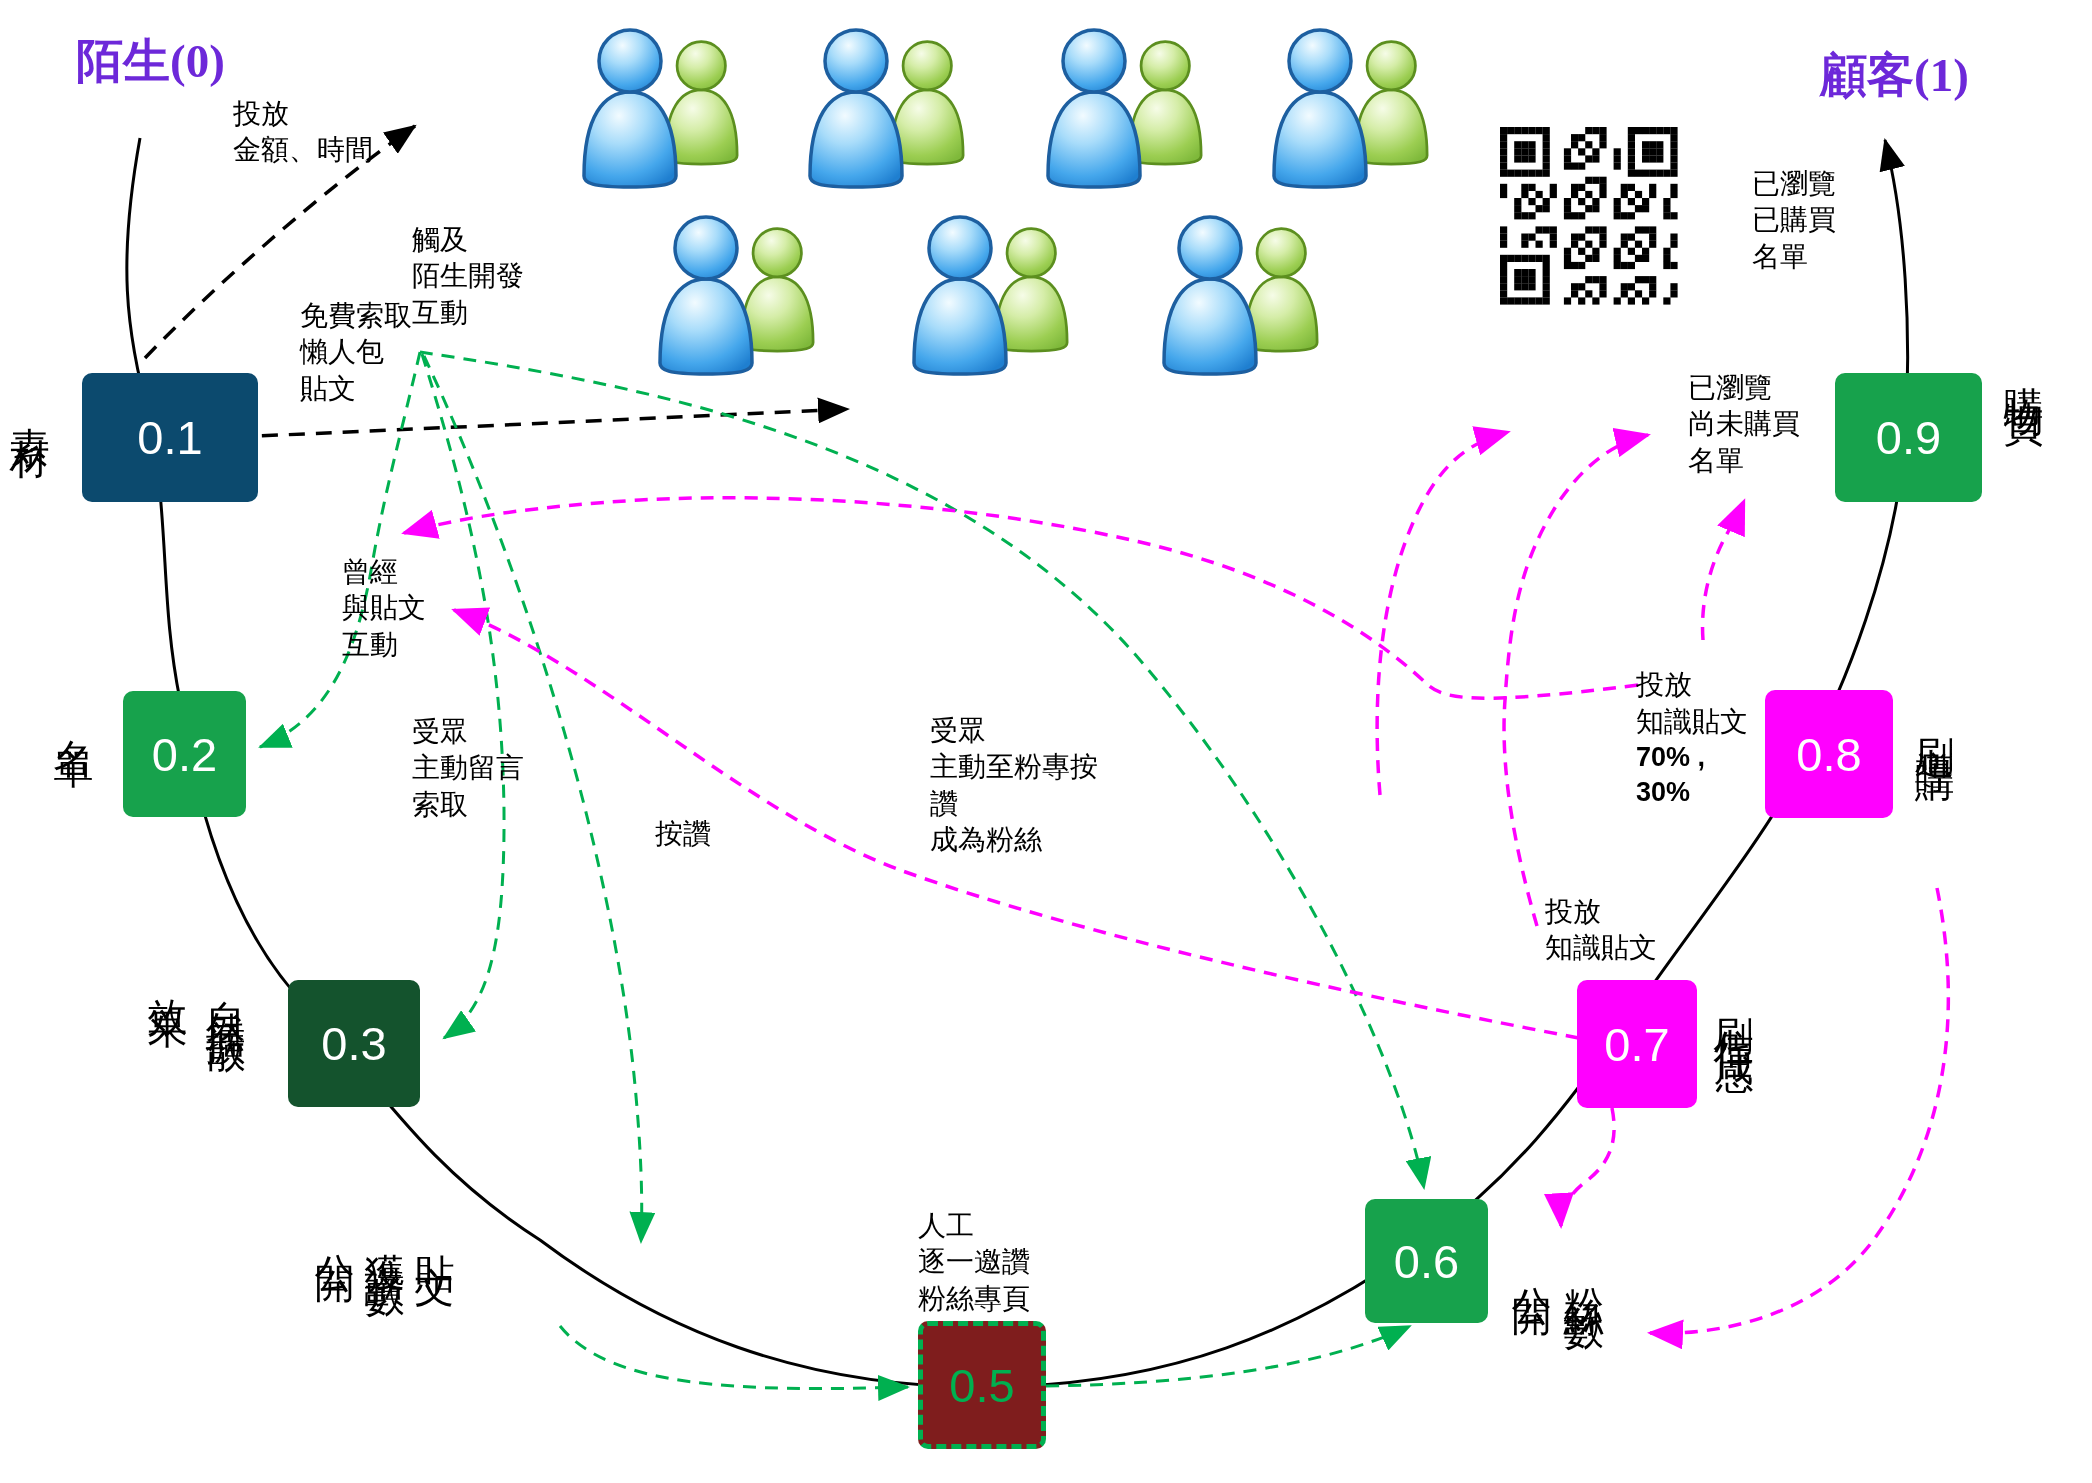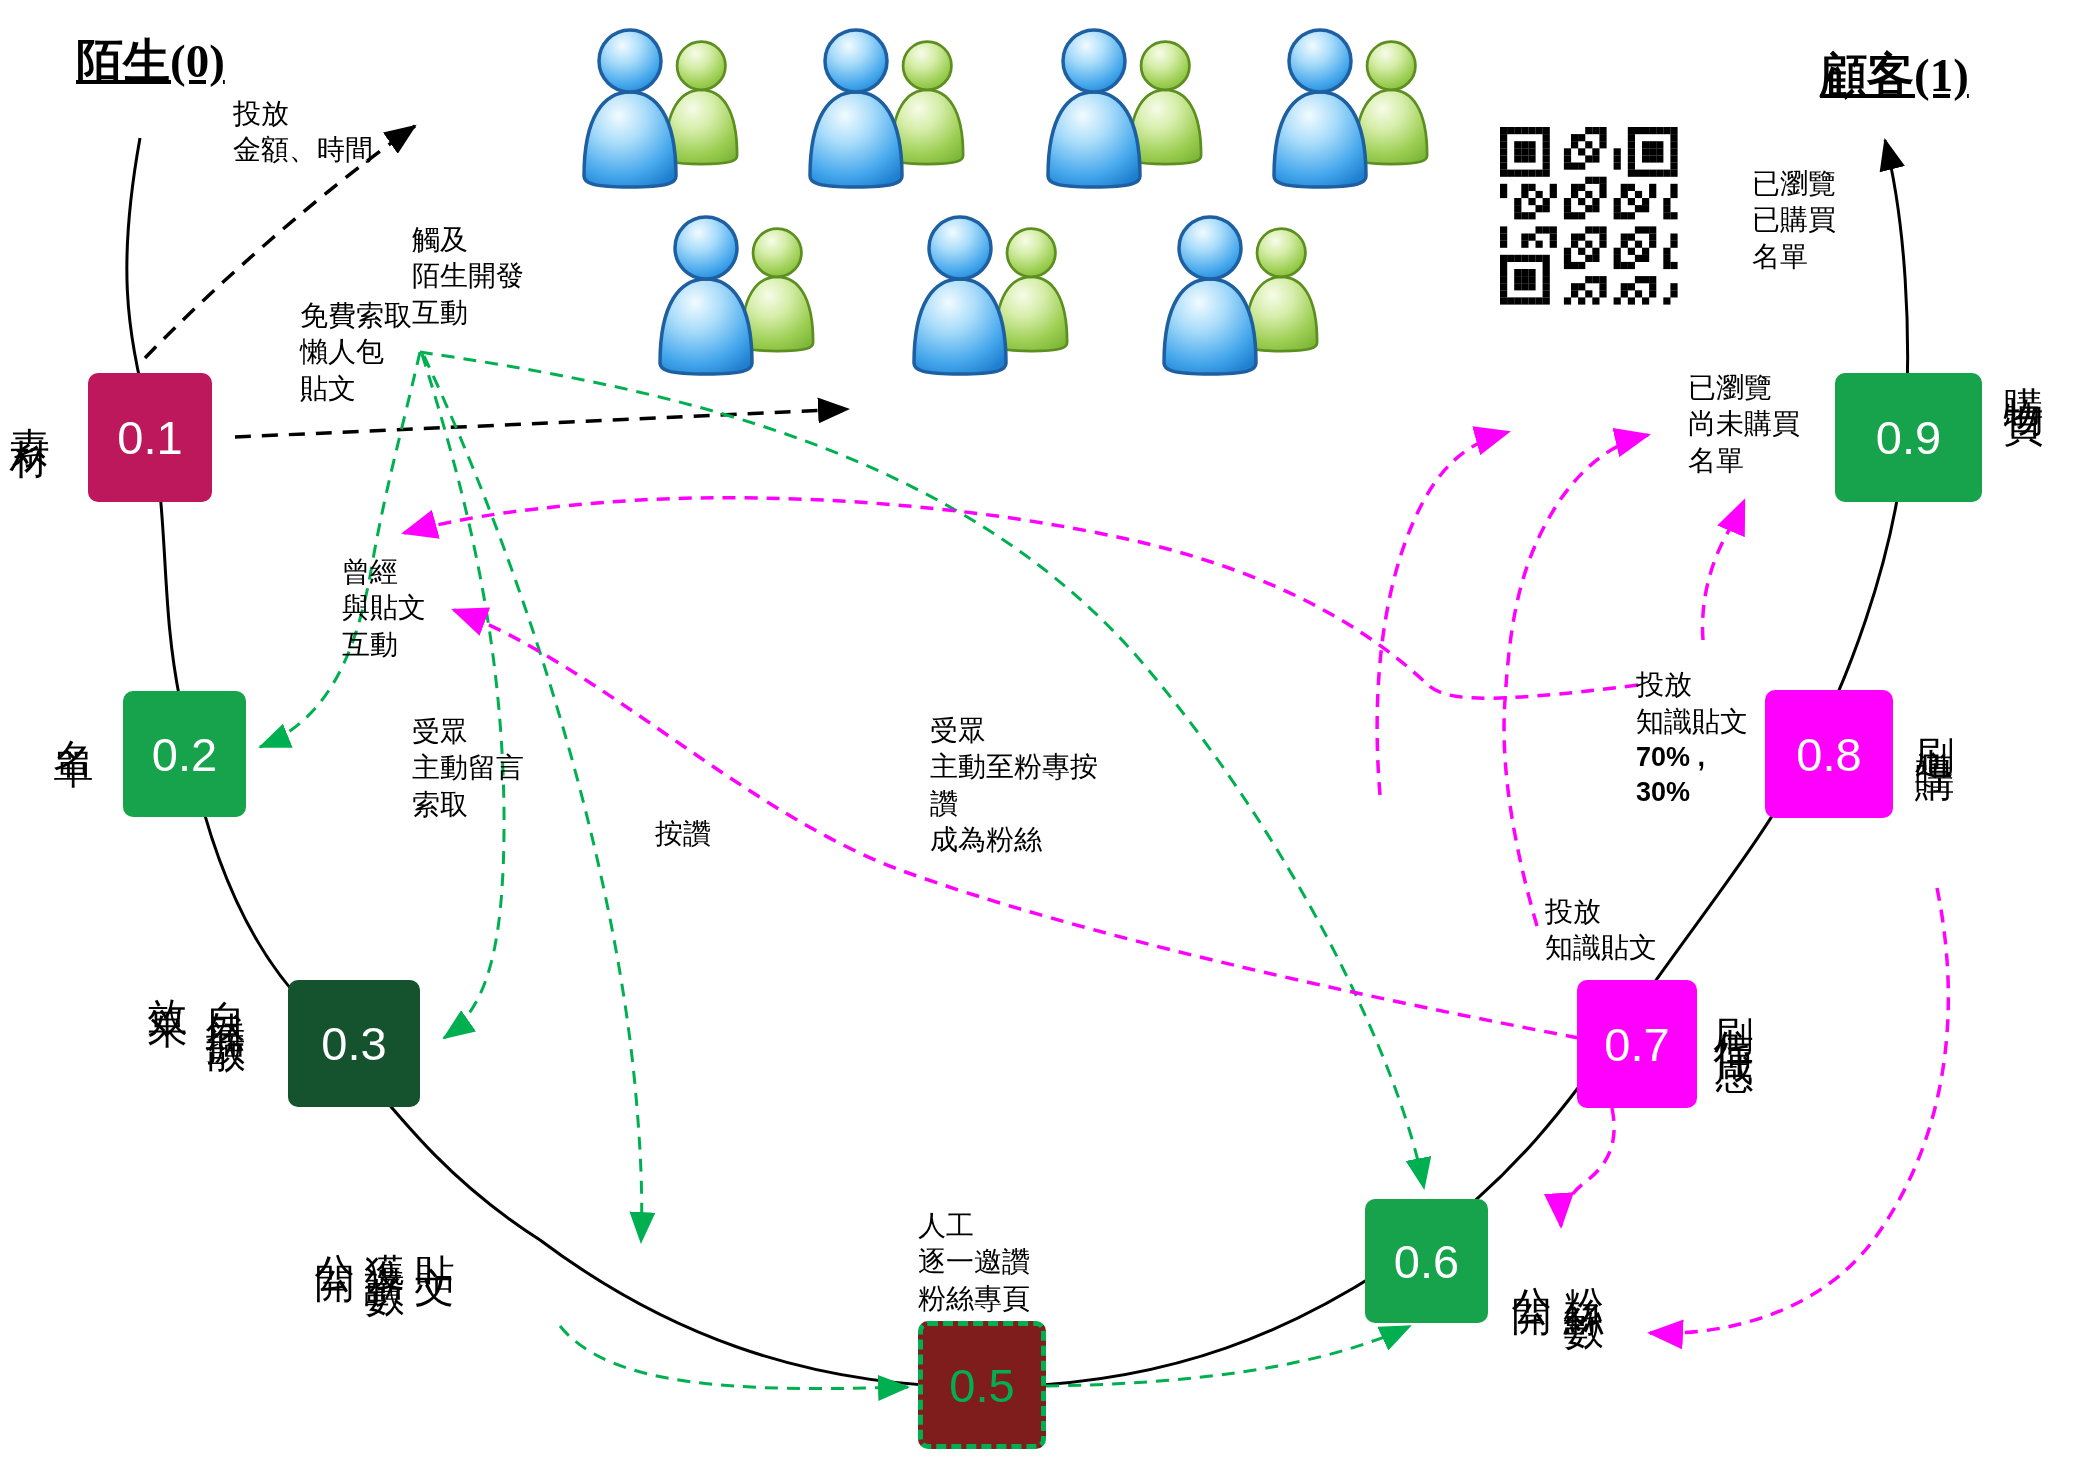--- a/index.html
+++ b/index.html
@@ -1,20 +1,20 @@
 <!DOCTYPE html>
 <html><head>
 <meta charset="utf-8">
 <style>
   html,body{margin:0;padding:0;background:#fff;}
   #stage{position:relative;width:2092px;height:1483px;background:#fff;overflow:hidden;
          font-family:"Liberation Serif",serif;}
   #layer-svg{position:absolute;left:0;top:0;z-index:1;}
   .abs{position:absolute;z-index:2;}
-  .title{font:bold 47px/1.1 "Liberation Serif",serif;color:#000000;white-space:nowrap;text-decoration:underline;}
+  .title{font:bold 47px/1.1 "Liberation Serif",serif;color:#6d28d9;white-space:nowrap;}
   .node{position:absolute;z-index:2;border-radius:10px;display:flex;align-items:center;justify-content:center;
         color:#fff;font:47px "Liberation Sans","DejaVu Sans",sans-serif;}
   .node.dashed{background:#7f1d1d;border:5px dashed #00B050;color:#00B050;}
   .ann{position:absolute;z-index:2;white-space:pre-line;text-align:left;
        font:28px/1.30 "Liberation Serif",serif;color:#000;}
   .ratio{font:bold 27px/1.3 "Liberation Sans","DejaVu Sans",sans-serif;}
   .vlabel{position:absolute;z-index:2;display:flex;gap:16px;}
   .vcol{writing-mode:vertical-rl;text-orientation:upright;
         font:40px/1.05 "Liberation Serif",serif;letter-spacing:12px;color:#000;}
 </style>
@@ -355,21 +355,21 @@
         <rect x="113.6" y="170.4" width="7.2" height="7.2" fill="#000"></rect>
         <rect x="127.8" y="170.4" width="7.2" height="7.2" fill="#000"></rect>
         <rect x="142.0" y="170.4" width="7.2" height="7.2" fill="#000"></rect>
         <rect x="163.3" y="170.4" width="7.2" height="7.2" fill="#000"></rect>
       </g>
   </svg>
 
   <div class="abs title" style="left:76px;top:36px;">陌生(0)</div>
   <div class="abs title" style="left:1820px;top:50px;">顧客(1)</div>
 
-  <div class="node" style="left:82px;top:373px;width:124px;height:129px;background:#be185d;margin-left:6px;">
+  <div class="node" style="left:82px;top:373px;width:176px;height:129px;background:#0c4a6e;">
     <span>0.1</span>
   </div>
   <div class="node" style="left:123px;top:691px;width:123px;height:126px;background:#17A24C;">
     <span>0.2</span>
   </div>
   <div class="node" style="left:288px;top:980px;width:132px;height:127px;background:#14532d;">
     <span>0.3</span>
   </div>
   <div class="node dashed" style="left:918px;top:1321px;width:118px;height:118px;">
     <span>0.5</span>

